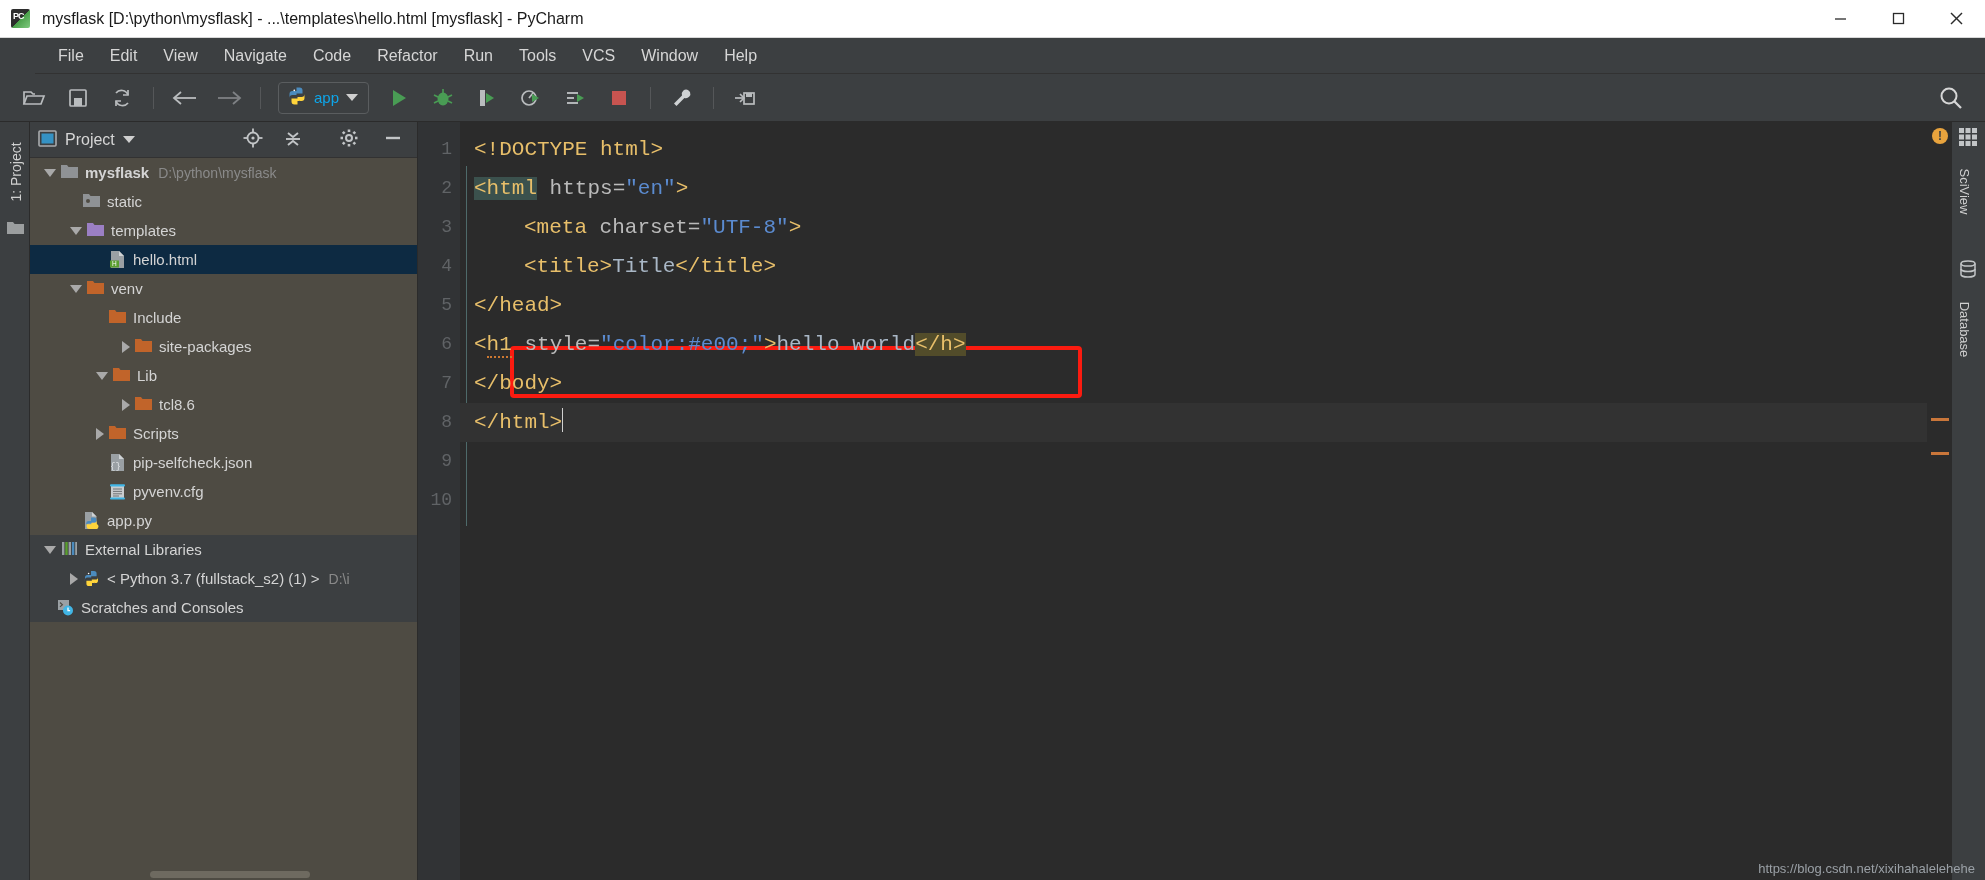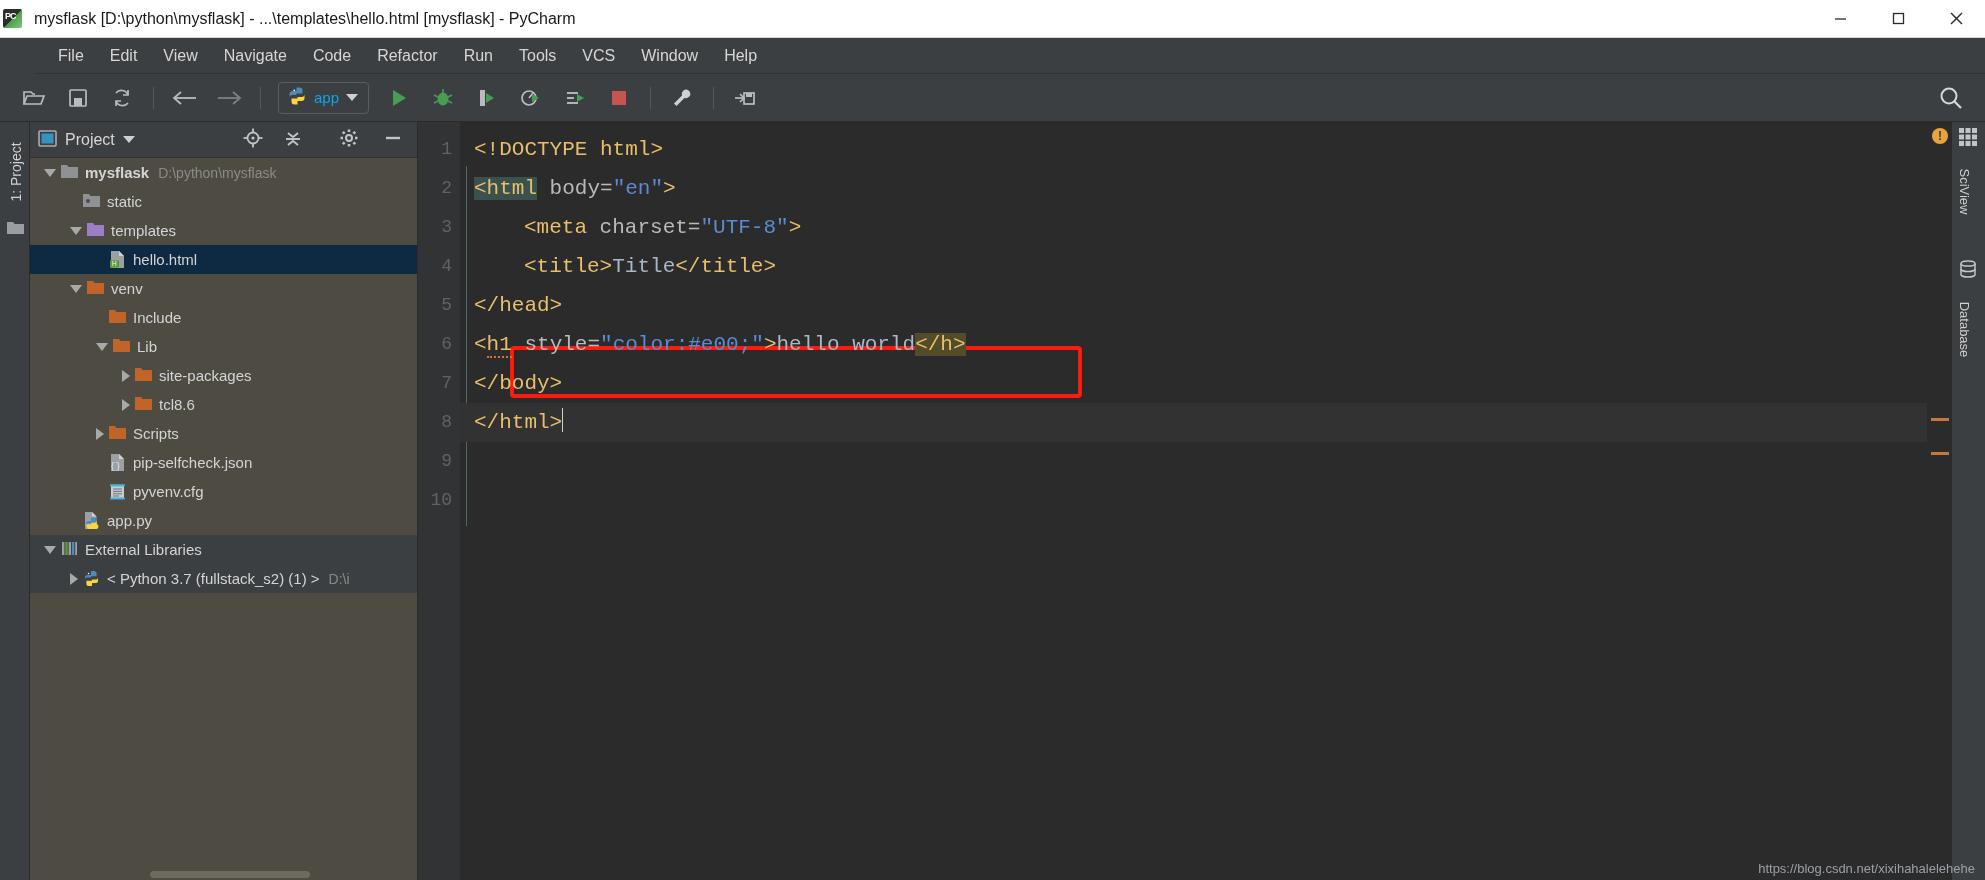--- a/index.html
+++ b/index.html
@@ -10,21 +10,21 @@
     color:#bbbbbb;
     font-size:13px;
     -webkit-font-smoothing:antialiased;
   }
 
   
   #titlebar {
     height:38px; background:#ffffff; display:flex; align-items:center;
     border-bottom:1px solid #d8d8d8;
   }
-  #titlebar .tb-icon { width:22px; height:22px; margin-left:2px; margin-right:10px; position:relative; flex:0 0 auto;text-decoration:underline; }
+  #titlebar .tb-icon { width:22px; height:22px; margin-left:10px; margin-right:10px; position:relative; flex:0 0 auto;text-decoration:underline; }
   #titlebar .tb-icon .sq { position:absolute; left:1px; top:1px; width:19px; height:19px;
      background:linear-gradient(135deg,#2d2d2d 0%,#2d2d2d 52%,#4aa04a 52%,#7ec97e 100%); border-radius:2px; }
   #titlebar .tb-icon .pcw { position:absolute; left:3px; top:3px; color:#fff; font-size:9px; font-weight:bold; letter-spacing:-1px; }
   #titlebar .tb-title { font-size:16px; color:#1a1a1a; font-family:"Liberation Sans", sans-serif; white-space:nowrap; }
   #titlebar .tb-spacer { flex:1 1 auto; }
   .win-btn { width:58px; height:38px; display:flex; align-items:center; justify-content:center;
              color:#2b2b2b; font-size:15px; }
   .win-btn.close { font-size:19px; }
 
   
@@ -379,33 +379,33 @@
             </svg></span>
           <span class="tlabel">venv</span>
         </div>
         <div class="trow" style="padding-left: 66px;">
           <span class="tw arrow-sp"></span>
           <span class="ficon"><svg width="17" height="15" viewBox="0 0 17 15">
               <path d="M0 14V1h6l1.5 2H17v11z" fill="#c1642a"></path>
             </svg></span>
           <span class="tlabel">Include</span>
         </div>
+        <div class="trow" style="padding-left: 92px;">
+          <span class="tw arrow-rt"></span>
+          <span class="ficon"><svg width="17" height="15" viewBox="0 0 17 15">
+              <path d="M0 14V1h6l1.5 2H17v11z" fill="#c1642a"></path>
+            </svg></span>
+          <span class="tlabel">site-packages</span>
+        </div>
         <div class="trow" style="padding-left: 66px;">
           <span class="tw arrow-dn"></span>
           <span class="ficon"><svg width="17" height="15" viewBox="0 0 17 15">
               <path d="M0 14V1h6l1.5 2H17v11z" fill="#c1642a"></path>
             </svg></span>
           <span class="tlabel">Lib</span>
-        </div>
-        <div class="trow" style="padding-left: 92px;">
-          <span class="tw arrow-rt"></span>
-          <span class="ficon"><svg width="17" height="15" viewBox="0 0 17 15">
-              <path d="M0 14V1h6l1.5 2H17v11z" fill="#c1642a"></path>
-            </svg></span>
-          <span class="tlabel">site-packages</span>
         </div>
         <div class="trow" style="padding-left: 92px;">
           <span class="tw arrow-rt"></span>
           <span class="ficon"><svg width="17" height="15" viewBox="0 0 17 15">
               <path d="M0 14V1h6l1.5 2H17v11z" fill="#c1642a"></path>
             </svg></span>
           <span class="tlabel">tcl8.6</span>
         </div>
         <div class="trow" style="padding-left: 66px;">
           <span class="tw arrow-rt"></span>
@@ -462,20 +462,30 @@
         <div class="trow dark" style="padding-left: 40px;">
           <span class="tw arrow-rt"></span>
           <span class="ficon"><svg width="17" height="17" viewBox="0 0 17 17">
               <path d="M8 1h3a2.6 2.6 0 0 1 2.6 2.6v2.6H8.2v1.3H4.6A2.6 2.6 0 0 0 2 11.1V7.6A2.6 2.6 0 0 1 4.6 5H8z" fill="#4b8bbe"></path>
               <path d="M9 16H6a2.6 2.6 0 0 1-2.6-2.6v-2.6h5.4V9.5h3.6A2.6 2.6 0 0 0 15 6.9v3.5A2.6 2.6 0 0 1 12.4 13H9z" fill="#ffd43b"></path>
               <circle cx="5.6" cy="3.5" r="0.8" fill="#fff"></circle>
               <circle cx="11.4" cy="13.5" r="0.8" fill="#4e4b43"></circle>
             </svg></span>
           <span class="tlabel">&lt; Python 3.7 (fullstack_s2) (1) &gt;</span>
           <span class="tpath">D:\i</span>
+        </div>
+        <div class="trow dark" style="padding-left: 14px;">
+          <span class="tw arrow-sp"></span>
+          <span class="ficon"><svg width="17" height="17" viewBox="0 0 17 17">
+              <path d="M1 1h11v10H1z" fill="#9aa0a4"></path>
+              <path d="M3 3.5l2.4 2.2L3 7.9" fill="none" stroke="#4e4b43" stroke-width="1.2"></path>
+              <circle cx="11" cy="11.5" r="5" fill="#41b6e6"></circle>
+              <path d="M11 8.6v3h2.1" fill="none" stroke="#fff" stroke-width="1.3"></path>
+            </svg></span>
+          <span class="tlabel">Scratches and Consoles</span>
         </div>
         <div id="prjtree-scroll"></div>
       </div>
   </div>
 
   <div id="editorwrap">
     <div id="gutter">
         <div class="ln">1</div>
         <div class="ln">2</div>
         <div class="ln">3</div>
@@ -484,21 +494,21 @@
         <div class="ln">6</div>
         <div class="ln">7</div>
         <div class="ln">8</div>
         <div class="ln">9</div>
         <div class="ln">10</div>
       </div>
     <div id="codearea">
       <div id="guideline"></div>
       <div id="redbox" style="left: 50px; top: 224px; width: 572px; height: 52px; border-color: rgb(251, 27, 16);"></div>
     <div class="cl"><span class="tag">&lt;!DOCTYPE html&gt;</span></div>
-        <div class="cl"><span class="tag hl">&lt;html</span><span class="atn"> body=</span><span class="val">"en"</span><span class="tag">&gt;</span></div>
+        <div class="cl"><span class="tag hl">&lt;html</span><span class="atn"> https=</span><span class="val">"en"</span><span class="tag">&gt;</span></div>
         <div class="cl" style="padding-left: 64px;"><span class="tag">&lt;meta</span><span class="atn"> charset=</span><span class="val">"UTF-8"</span><span class="tag">&gt;</span></div>
         <div class="cl" style="padding-left: 64px;"><span class="tag">&lt;title&gt;</span><span class="txt">Title</span><span class="tag">&lt;/title&gt;</span></div>
         <div class="cl"><span class="tag">&lt;/head&gt;</span></div>
         <div class="cl"><span class="tag">&lt;</span><span class="tag squig">h1</span><span class="atn"> style=</span><span class="val">"color:</span><span class="val">#e00</span><span class="val">;"</span><span class="tag">&gt;</span><span class="txt">hello world</span><span class="tag errhl">&lt;/h&gt;</span></div>
         <div class="cl"><span class="tag">&lt;/body&gt;</span></div>
         <div class="cl cur"><span class="tag">&lt;/html&gt;</span><span class="caret"></span></div>
       </div>
     <div id="rmark">
       <div class="warnbadge">!</div>
       <div class="mk" style="top:296px"></div>

